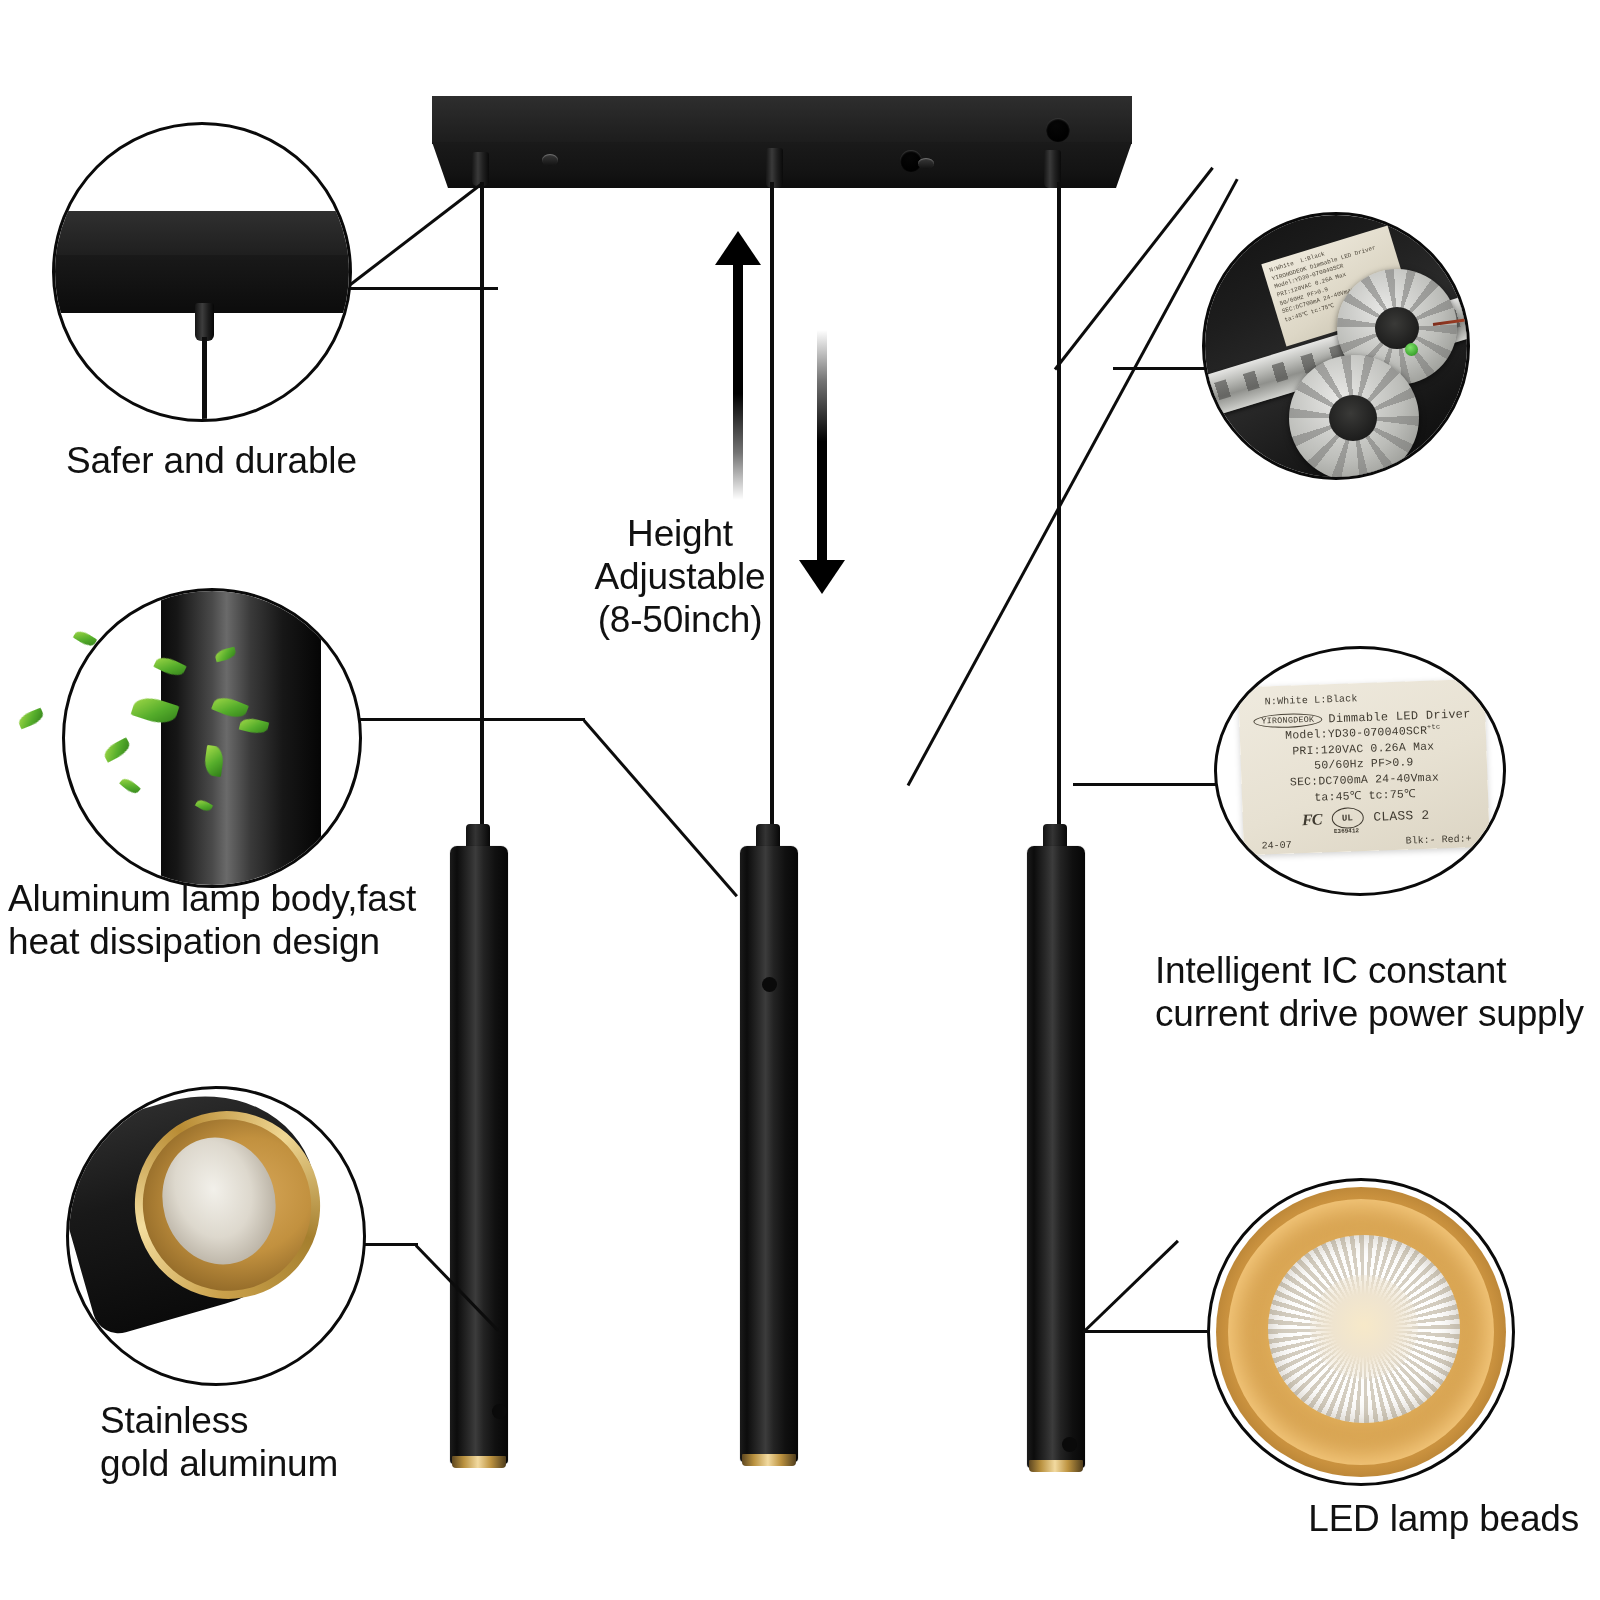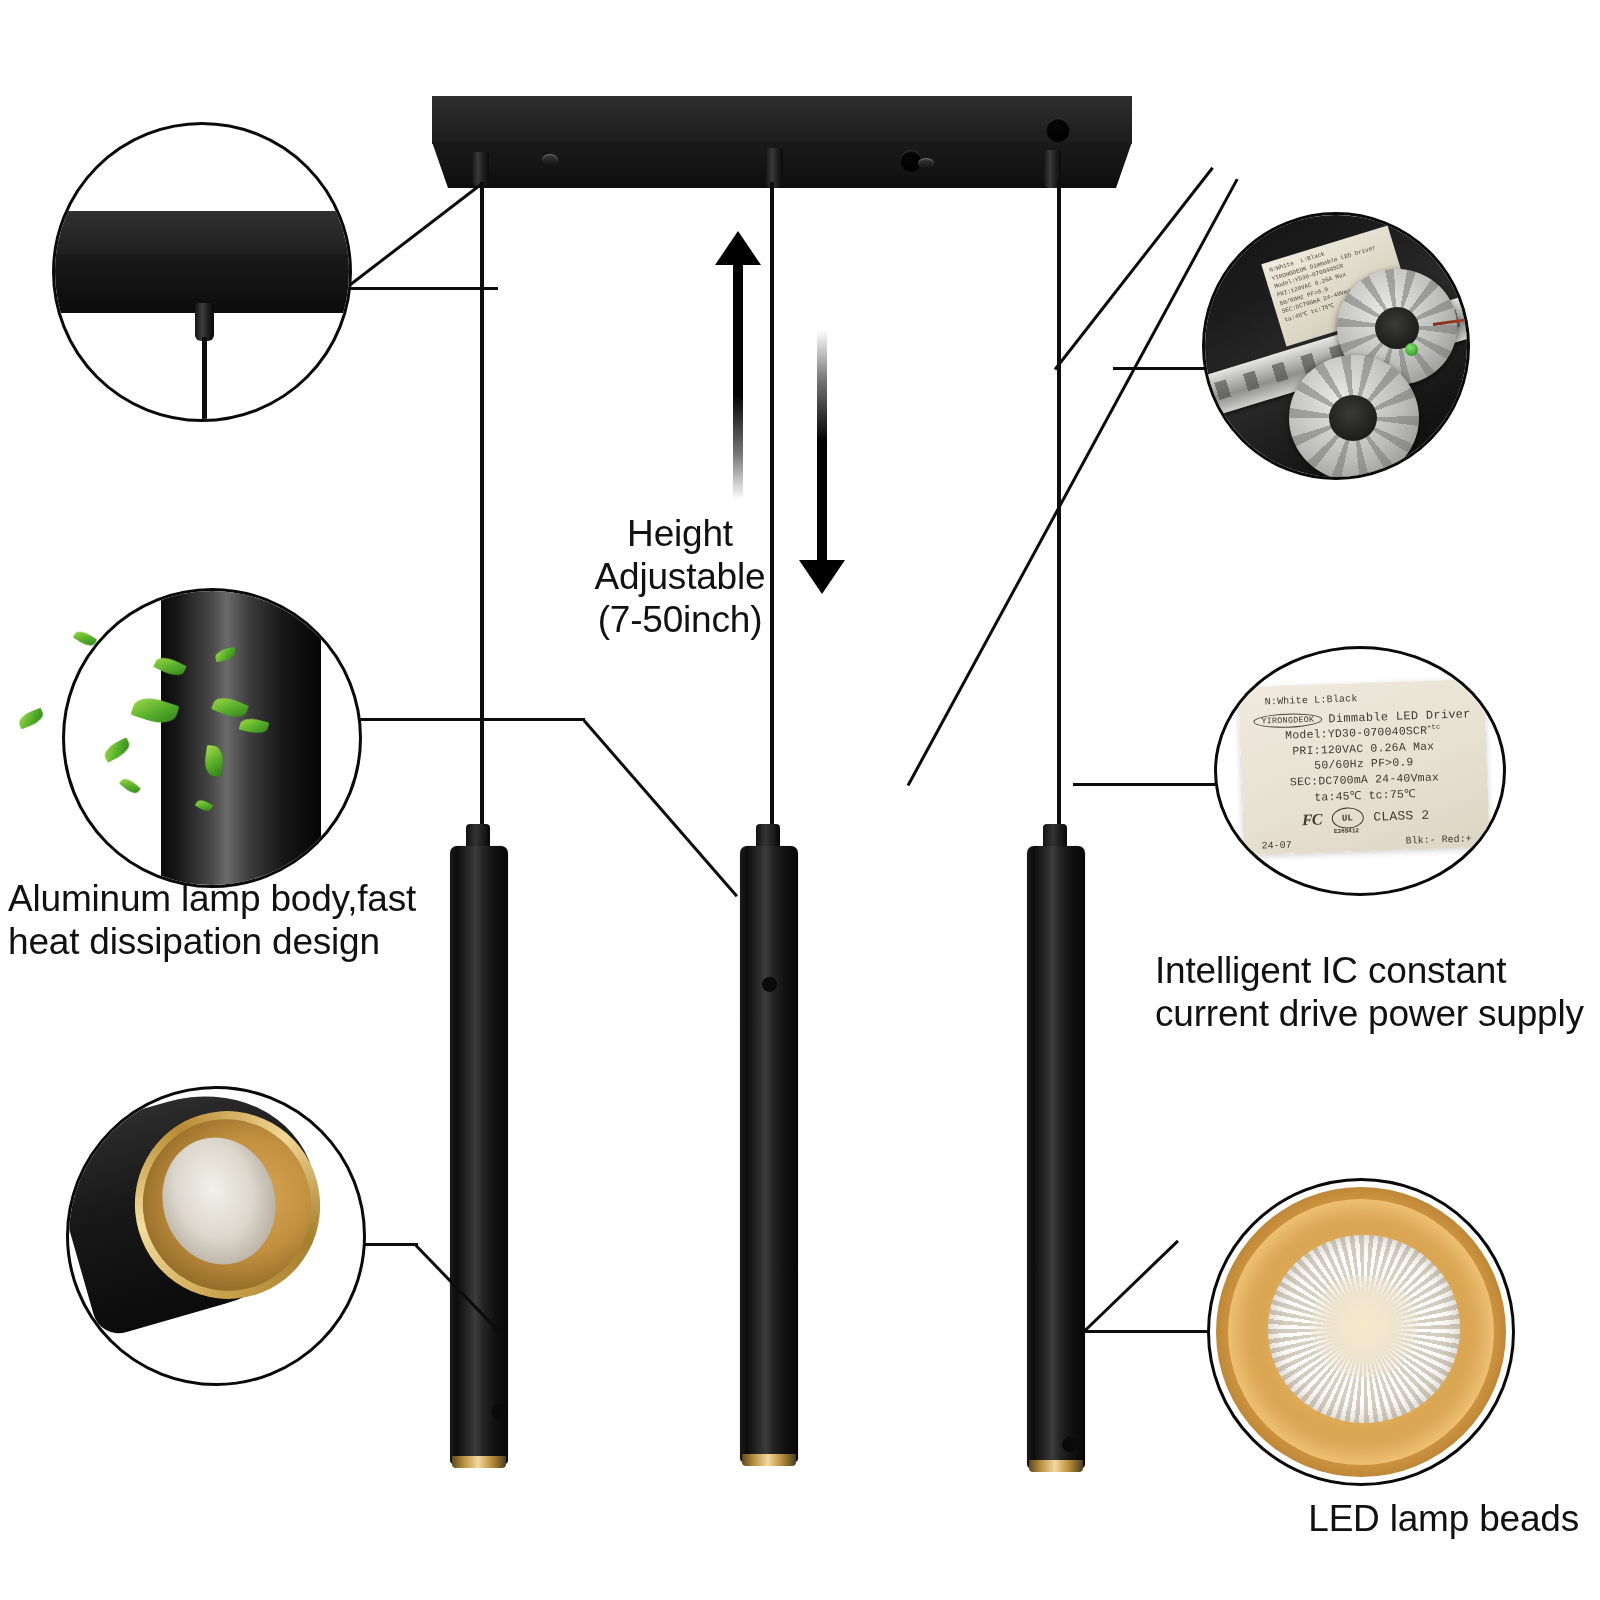--- a/index.html
+++ b/index.html
@@ -377,21 +377,21 @@
   <div>
     <div class="arrow-head-up" style="left:715px; top:231px;"></div>
     <div class="arrow-shaft-up" style="left:733px; top:264px; height:236px;"></div>
 
     <div class="arrow-shaft-down" style="left:817px; top:330px; height:232px;"></div>
     <div class="arrow-head-down" style="left:799px; top:560px;"></div>
   </div>
 
   <div class="caption center" style="left:540px; top:513px; width:280px;">Height
 Adjustable
-(7-50inch)</div>
+(8-50inch)</div>
 
   <div class="lead" style="left:344px; top:287px; width:154px;"></div>
   <div class="lead" style="left:344px; top:288px; width:175px; transform:rotate(-37.5deg); transform-origin:left center;"></div>
 
   <div class="lead" style="left:352px; top:718px; width:233px;"></div>
   <div class="lead" style="left:584px; top:719px; width:233px; transform:rotate(49deg); transform-origin:left center;"></div>
   <div class="lead-dot" style="left:762px; top:977px;"></div>
 
   <div class="lead" style="left:352px; top:1243px; width:66px;"></div>
   <div class="lead" style="left:416px; top:1244px; width:118px; transform:rotate(46deg); transform-origin:left center;"></div>
@@ -406,20 +406,21 @@
   <div class="lead" style="left:1083px; top:1330px; width:124px;"></div>
   <div class="lead" style="left:1083px; top:1331px; width:132px; transform:rotate(-44deg); transform-origin:left center;"></div>
   <div class="lead-dot" style="left:1062px; top:1437px;"></div>
 
   <div class="callout-circle" style="left:52px; top:122px; width:300px; height:300px;">
     <div class="c1-plate-top"></div>
     <div class="c1-plate-face"></div>
     <div class="c1-grommet"></div>
     <div class="c1-cord"></div>
   </div>
+  <div class="caption left" style="left:66px; top:440px; width:360px;">Safer and durable</div>
 
   <div>
 
     <div class="leaf" style="left:18px; top:712px; width:26px; height:13px; transform:rotate(-22deg);"></div>
     <div class="leaf" style="left:74px; top:633px; width:22px; height:11px; transform:rotate(32deg);"></div>
 
     <div class="callout-circle" style="left:62px; top:588px; width:300px; height:300px;">
       <div class="c2-tube"></div>
       <div class="leaf" style="left:90px; top:68px; width:30px; height:15px; transform:rotate(26deg);"></div>
       <div class="leaf" style="left:68px; top:108px; width:44px; height:23px; transform:rotate(18deg);"></div>
@@ -434,20 +435,22 @@
   </div>
   <div class="caption left" style="left:8px; top:878px; width:450px;">Aluminum lamp body,fast
 heat dissipation design</div>
 
   <div class="callout-circle" style="left:66px; top:1086px; width:300px; height:300px;">
     <div class="c3-body"></div>
     <div class="c3-rim"></div>
     <div class="c3-gold"></div>
     <div class="c3-inner"></div>
   </div>
+  <div class="caption left" style="left:100px; top:1400px; width:330px;">Stainless
+gold aluminum</div>
 
   <div class="callout-circle" style="left:1202px; top:212px; width:268px; height:268px;">
     <div class="c5-bg"></div>
 
     <div class="c5-driver">
       N:White&nbsp;&nbsp;L:Black<br>
       YIRONGDEOK Dimmable LED Driver<br>
       Model:YD30-070040SCR<br>
       PRI:120VAC 0.26A Max<br>
       50/60Hz PF&gt;0.9<br>

